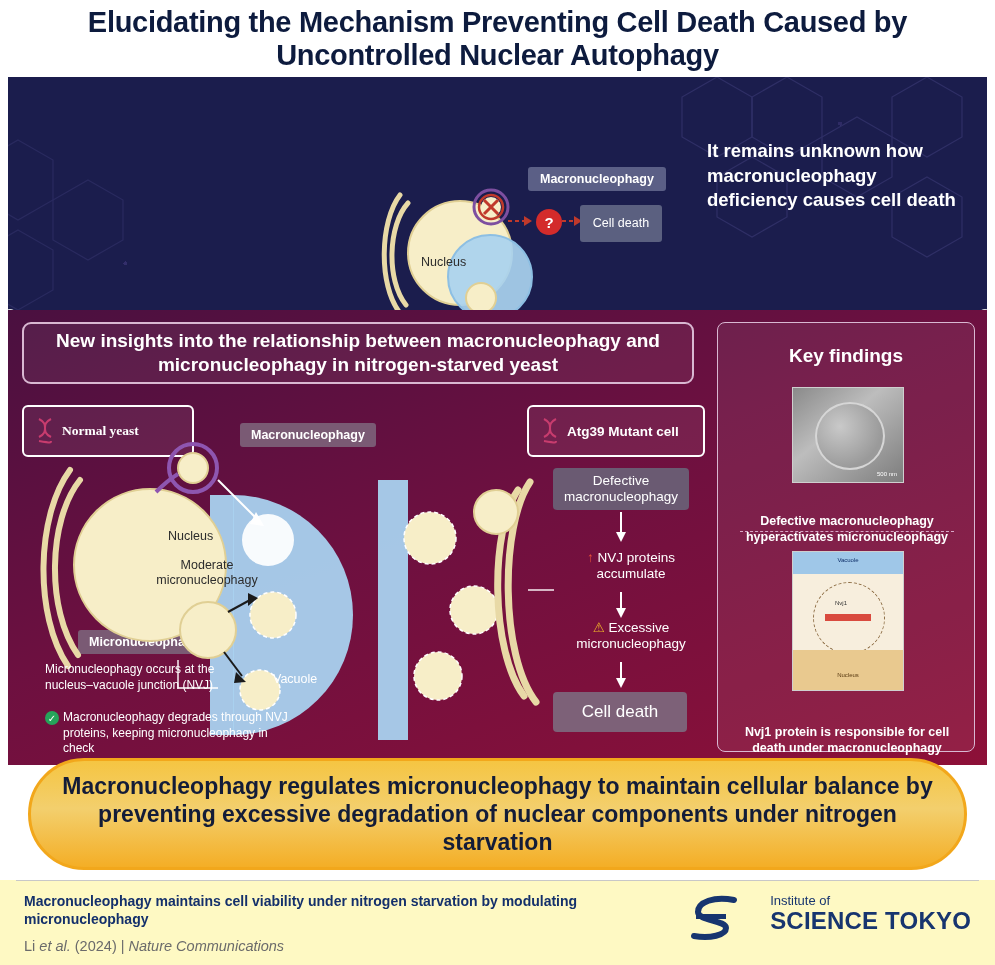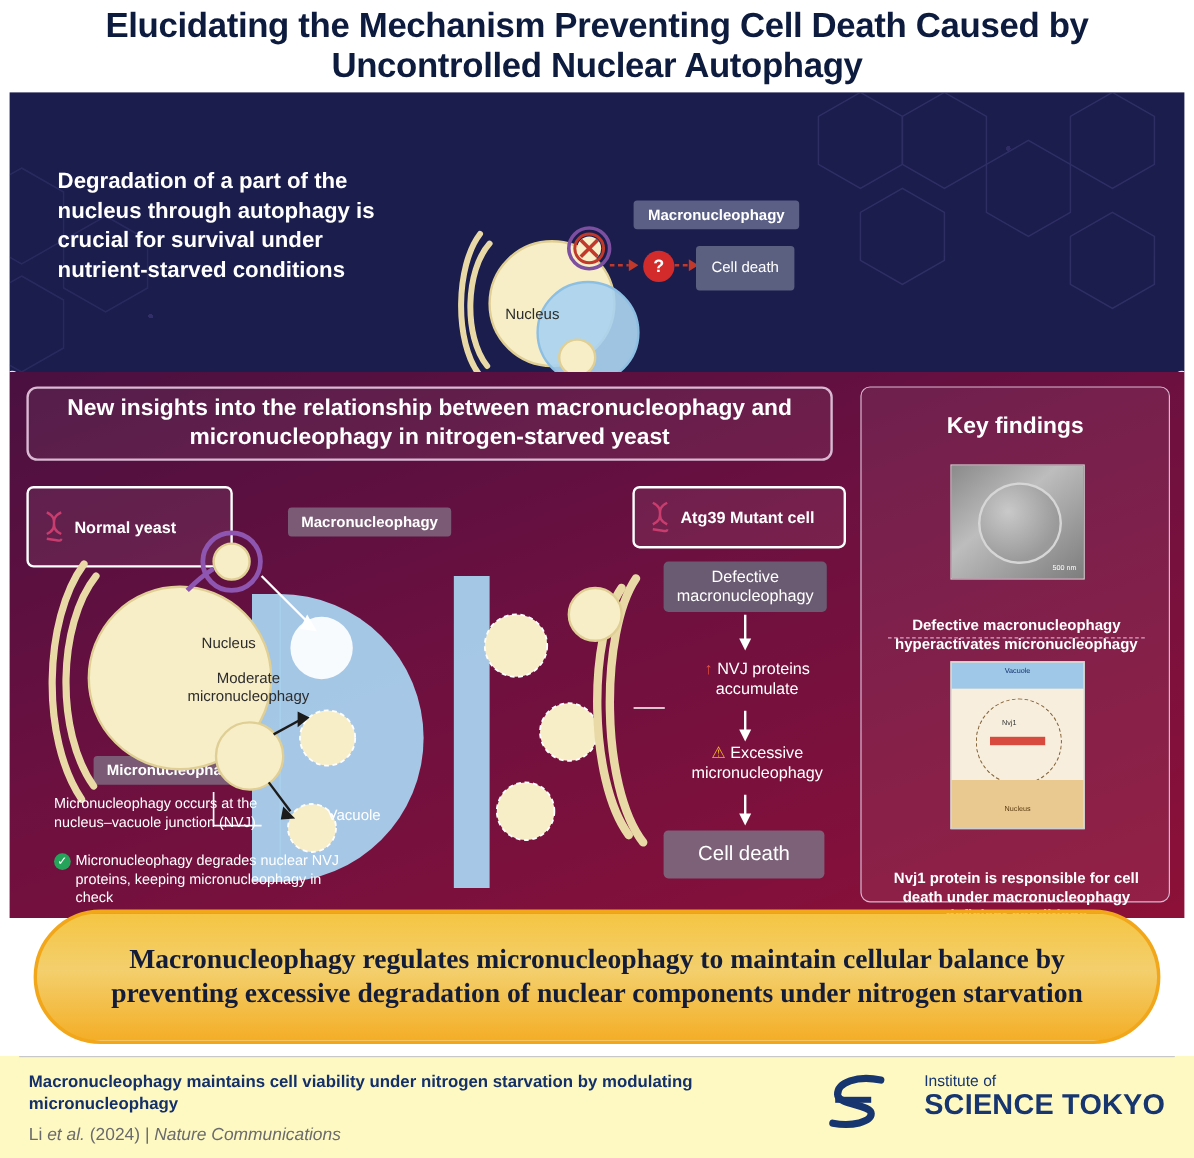--- a/index.html
+++ b/index.html
@@ -76,21 +76,21 @@
     display:flex;align-items:center;justify-content:center;text-align:center;
     color:#fff;font-size:19px;font-weight:bold;line-height:1.25;padding:0 10px;
     box-sizing:border-box;
   }
   .labeled-box{
     position:absolute;border:2px solid #ffffff;border-radius:6px;
     background:rgba(255,255,255,0.07);
     display:flex;align-items:center;gap:8px;padding:0 12px;
     color:#fff;font-size:13.5px;font-weight:bold;box-sizing:border-box;
   }
-  .box-normal{left:14px;top:95px;width:172px;height:68px;}
+  .box-normal{left:14px;top:95px;width:172px;height:52px;font-family:Liberation Serif, serif;}
   .box-mutant{left:519px;top:95px;width:178px;height:52px;}
 
   .pill{
     position:absolute;background:#7a5a74;color:#fff;font-size:12.5px;font-weight:bold;
     padding:5px 11px;border-radius:3px;white-space:nowrap;
   }
   .pill-macro{left:232px;top:113px;}
   .pill-micro{left:70px;top:320px;}
 
   .grey-box{
@@ -169,21 +169,21 @@
 
   
   .conclusion{
     position:absolute;left:28px;top:758px;width:939px;height:112px;
     border-radius:56px;border:3px solid #f2a71b;
     background:linear-gradient(180deg,#f5c542 0%,#f3cf6d 45%,#f4ae26 100%);
     display:flex;align-items:center;justify-content:center;text-align:center;
     box-sizing:border-box;
   }
   .conclusion-text{
-    color:#131c38;font-size:23px;font-weight:bold;line-height:1.22;padding:0 28px;font-family:Liberation Serif, serif;
+    color:#131c38;font-size:23px;font-weight:bold;line-height:1.22;padding:0 28px;
   }
 
   
   .footer{position:absolute;left:0;top:880px;width:995px;height:85px;background:#fef9c3;}
   .footer-rule{position:absolute;left:16px;top:0;width:963px;border-top:1px solid #c8c8c8;}
   .footer-title{
     position:absolute;left:24px;top:12px;width:600px;
     color:#14306b;font-size:14px;font-weight:bold;line-height:1.32;
   }
   .footer-cite{
@@ -222,21 +222,21 @@
       </g>
     </svg>
     <svg class="hexdeco2" viewBox="0 0 300 240">
       <g fill="none" stroke="#6a64b0" stroke-width="1.2">
         <polygon points="50,30 85,50 85,90 50,110 15,90 15,50"></polygon>
         <polygon points="120,70 155,90 155,130 120,150 85,130 85,90"></polygon>
         <polygon points="50,120 85,140 85,180 50,200 15,180 15,140"></polygon>
       </g>
     </svg>
 
-    <div class="top-left-text">Degradation of a part of the nucleus through autophagy is crucial for survival under nutrient-starved conditions</div>
+    <div class="top-right-text">It remains unknown how macronucleophagy deficiency causes cell death</div>
 
     <div class="tag tag-macro">Macronucleophagy</div>
 
     <svg style="position:absolute;left:370px;top:108px;" width="175" height="165" viewBox="0 0 175 165">
       <path d="M30,18 C10,40 8,95 28,120" fill="none" stroke="#e8d9a6" stroke-width="5" stroke-linecap="round"></path>
       <path d="M22,10 C2,36 0,100 22,128" fill="none" stroke="#e8d9a6" stroke-width="5" stroke-linecap="round"></path>
       <circle cx="82" cy="68" r="52" fill="#f7eec8" stroke="#e0cf94" stroke-width="2"></circle>
       <circle cx="112" cy="92" r="42" fill="#a9d2ef" fill-opacity="0.92" stroke="#8dbfe3" stroke-width="2"></circle>
       <circle cx="103" cy="113" r="15" fill="#f7eec8" stroke="#e0cf94" stroke-width="2"></circle>
       <circle cx="113" cy="22" r="17" fill="none" stroke="#7d4fa0" stroke-width="3"></circle>
@@ -315,21 +315,21 @@
 
       <path d="M150,220 L150,248 L190,248" fill="none" stroke="#ffffff" stroke-width="1.4"></path>
     </svg>
 
     <div class="nucleus-label">Nucleus</div>
     <div class="moderate-label">Moderate micronucleophagy</div>
     <div class="vacuole-label">Vacuole</div>
 
     <div class="note note-nvj">Micronucleophagy occurs at the nucleus–vacuole junction (NVJ)</div>
     <div class="check">✓</div>
-    <div class="note note-degrade">Micronucleophagy degrades nuclear NVJ proteins, keeping micronucleophagy in check</div>
+    <div class="note note-degrade">Macronucleophagy degrades through NVJ proteins, keeping micronucleophagy in check</div>
 
     <svg style="position:absolute;left:370px;top:160px;" width="180" height="280" viewBox="0 0 180 280">
       <path d="M0,10 A135,135 0 0 0 0,270 Z" fill="#a9d2ef" fill-opacity="0.95"></path>
       <rect x="0" y="10" width="30" height="260" fill="#a9d2ef" fill-opacity="0.95"></rect>
       <circle cx="52" cy="68" r="26" fill="#f7eec8" stroke="#ffffff" stroke-width="1.5" stroke-dasharray="4 3"></circle>
       <circle cx="96" cy="140" r="24" fill="#f7eec8" stroke="#ffffff" stroke-width="1.5" stroke-dasharray="4 3"></circle>
       <circle cx="60" cy="206" r="24" fill="#f7eec8" stroke="#ffffff" stroke-width="1.5" stroke-dasharray="4 3"></circle>
       <path d="M140,20 C112,60 112,180 146,226" fill="none" stroke="#e8d9a6" stroke-width="7" stroke-linecap="round"></path>
       <path d="M152,12 C122,56 122,186 158,232" fill="none" stroke="#e8d9a6" stroke-width="7" stroke-linecap="round"></path>
       <circle cx="118" cy="42" r="22" fill="#f7eec8" stroke="#e0cf94" stroke-width="2"></circle>

